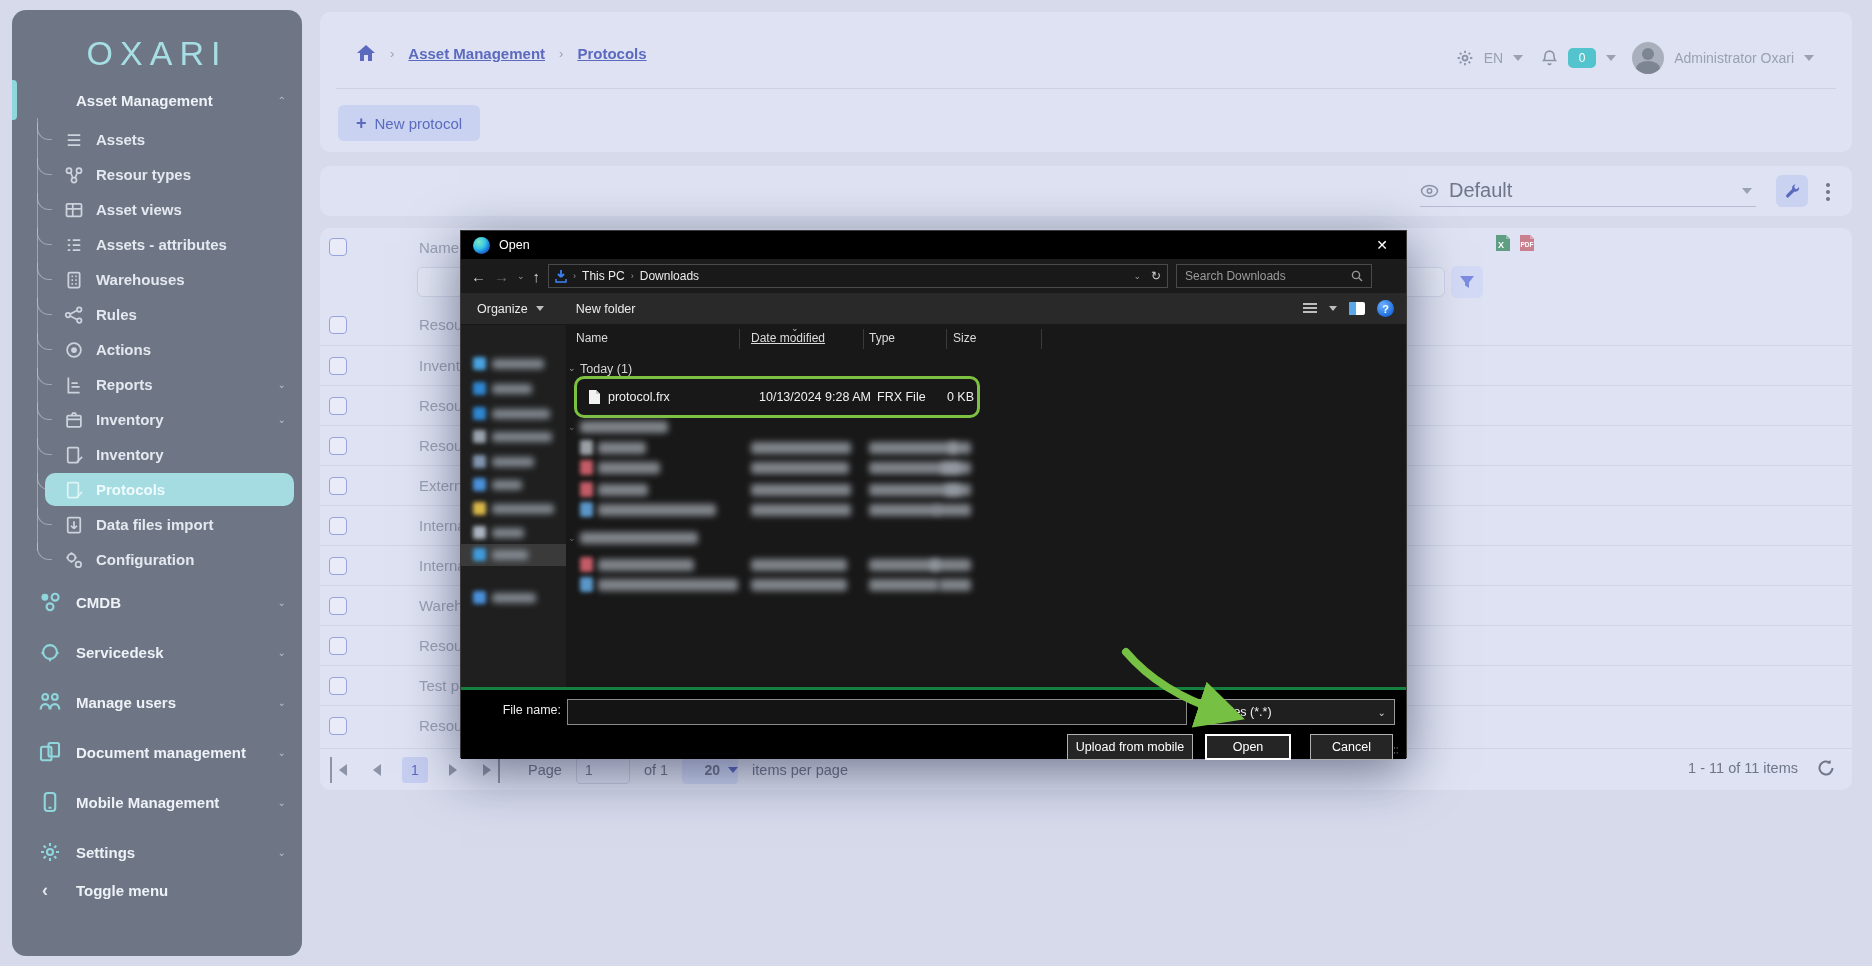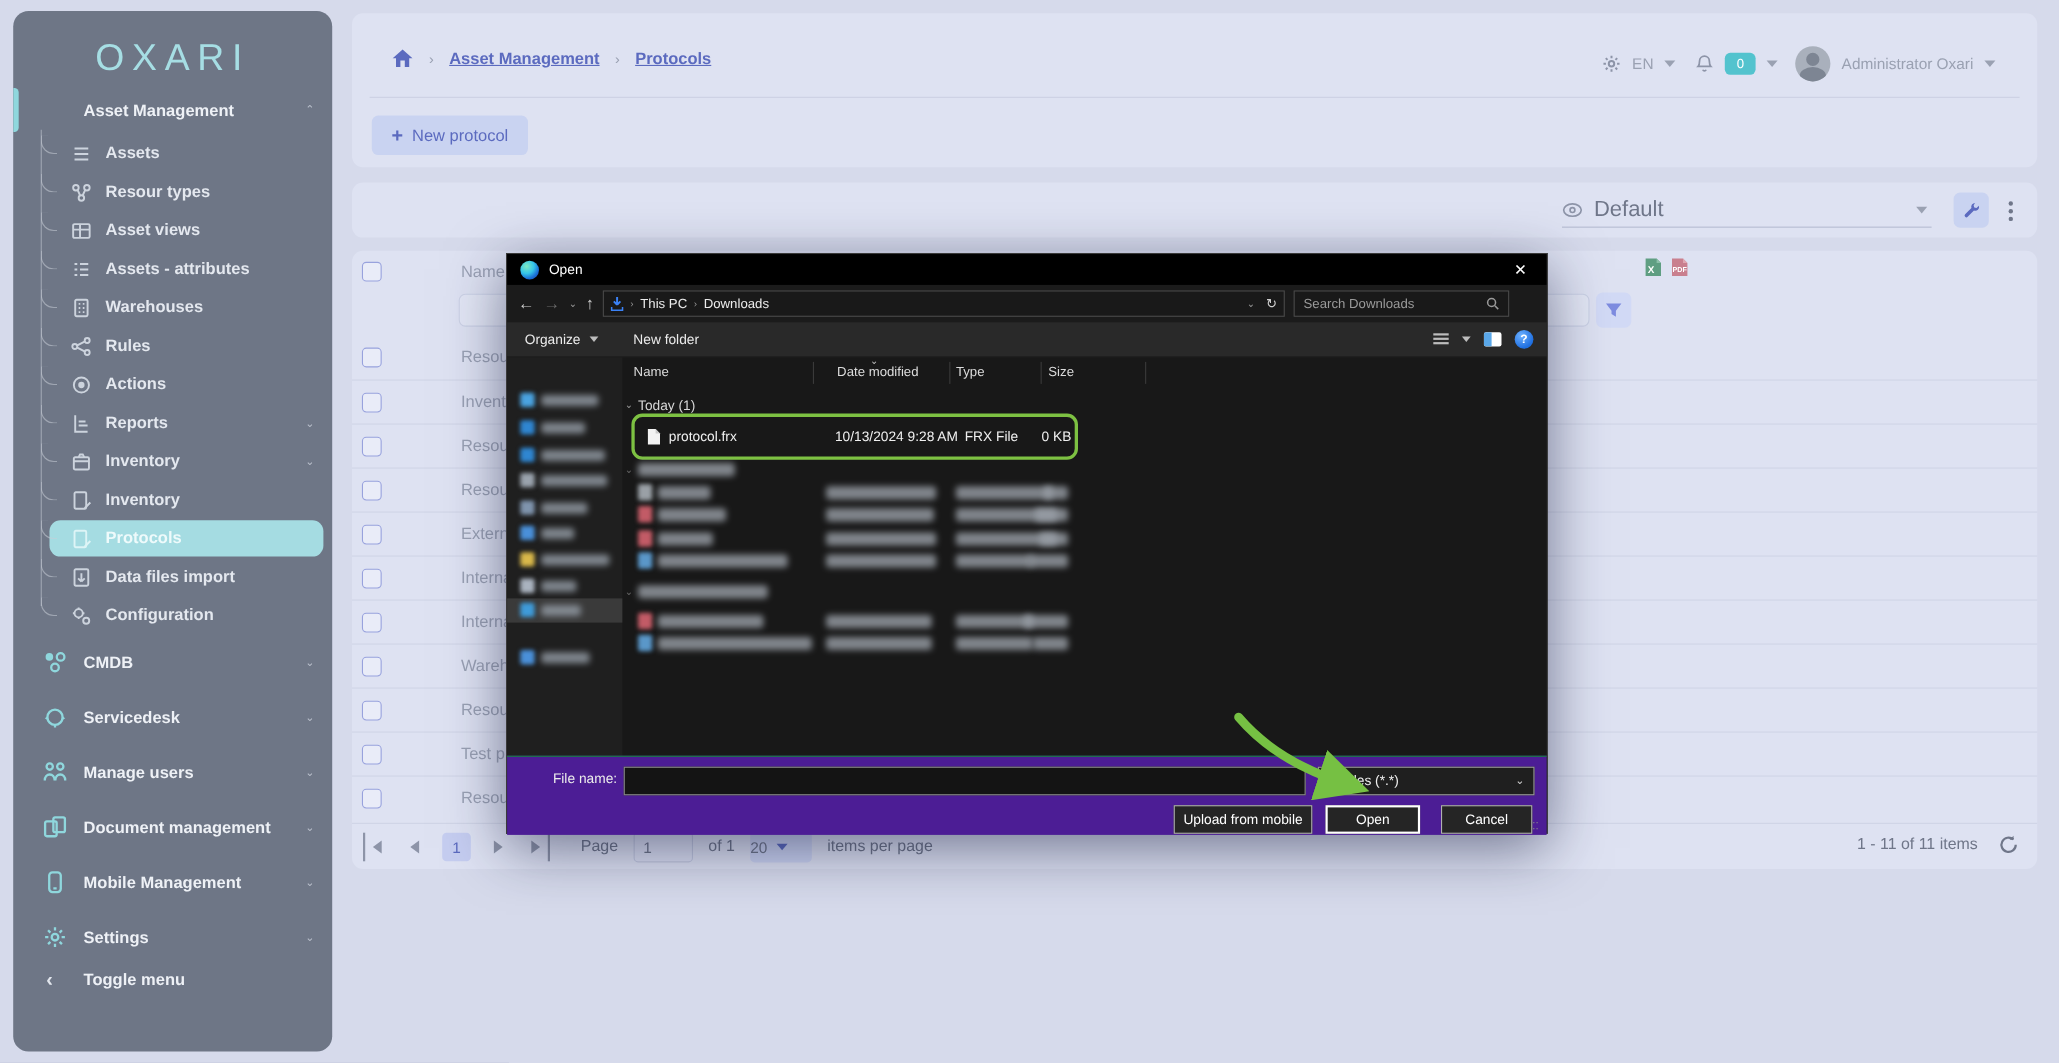--- a/index.html
+++ b/index.html
@@ -71,21 +71,21 @@
   #pager{position:absolute;left:0;top:520px;right:0;height:42px;border-top:1px solid #cfd4e6;}
   #pager-left{position:absolute;left:10px;top:7px;display:flex;align-items:center;gap:14px;}
   .pg-ico{width:22px;height:26px;display:flex;align-items:center;justify-content:center;cursor:pointer;}
   .tri-l{width:0;height:0;border-top:6px solid transparent;border-bottom:6px solid transparent;border-right:8px solid #8d94a8;}
   .tri-r{width:0;height:0;border-top:6px solid transparent;border-bottom:6px solid transparent;border-left:8px solid #8d94a8;}
   .pgbarl{border-left:2px solid #8d94a8;padding-left:2px;}
   .pgbarr{border-right:2px solid #8d94a8;padding-right:2px;}
   #pg-current{width:26px;height:26px;background:#c5cdf0;border-radius:4px;color:#5b6abf;font-size:14px;display:flex;align-items:center;justify-content:center;cursor:pointer;}
   .pg-txt{color:#6f7689;font-size:14.5px;}
   #pg-input{width:54px;height:28px;background:#dde1f3;border:1px solid #c3c9e0;border-radius:4px;color:#6f7689;font-size:14px;padding:0 8px;}
-  #pg-size{width:56px;height:28px;background:#ccd4f2;border-radius:4px;display:flex;align-items:center;justify-content:flex-start;gap:8px;color:#6f7689;font-size:14px;cursor:pointer;}
+  #pg-size{width:56px;height:28px;background:#ccd4f2;border-radius:4px;display:flex;align-items:center;justify-content:flex-end;gap:8px;color:#6f7689;font-size:14px;cursor:pointer;font-weight:bold;}
   #pg-size .tri-down{border-top-color:#5b6abf;}
   #pager-right{position:absolute;right:16px;top:9px;display:flex;align-items:center;gap:18px;}
 
   
   #dlg{position:absolute;left:460px;top:230px;width:947px;height:528px;background:#1d1d1d;border:1px solid #3a3a3a;box-shadow:0 14px 50px rgba(20,25,60,.55);}
   #dlg-title{position:relative;height:28px;background:#000;display:flex;align-items:center;padding:0 12px;}
   #edge-ico{width:17px;height:17px;border-radius:50%;background:radial-gradient(circle at 34% 30%,#7ee8c0,#35c5e8 40%,#1b6fd6 68%,#123f9e);}
   #dlg-title .ttxt{color:#fff;font-size:12.5px;margin-left:9px;}
   #dlg-close{position:absolute;right:12px;top:5px;color:#fff;font-size:14px;background:none;border:none;cursor:pointer;}
   #dlg-addr{height:34px;background:#1b1b1b;display:flex;align-items:center;padding:0 10px;gap:8px;}
@@ -117,21 +117,21 @@
   .lh-col{position:absolute;top:6px;color:#dcdcdc;font-size:12px;}
   .lh-div{position:absolute;top:4px;width:0;height:20px;border-left:1px solid #3a3a3a;}
   .sort-chev{position:absolute;top:-2px;color:#bdbdbd;font-size:9px;}
   .grp-lab{position:absolute;color:#d6d6d6;font-size:12.5px;}
   .grp-chev{position:absolute;color:#9a9a9a;font-size:9px;}
   .blur-block{position:absolute;height:12px;border-radius:3px;background:#9aa0a8;filter:blur(3px);opacity:.8;}
   .blur-ico{position:absolute;width:13px;height:15px;border-radius:2px;filter:blur(2px);}
   #green-row{position:absolute;left:8px;top:51px;width:406px;height:42px;border:3px solid #7dc142;border-radius:10px;}
   #file-row{position:absolute;left:8px;top:51px;width:406px;height:42px;display:flex;align-items:center;}
   .fcell{color:#f0f0f0;font-size:12.5px;position:absolute;}
-  #dlg-footer{position:relative;height:72px;background:#4c1d95;border-top:1px solid #15803d;}
+  #dlg-footer{position:relative;height:72px;background:#000000;border-top:3px solid #15803d;}
   #fn-label{position:absolute;left:0;top:13px;width:100px;text-align:right;color:#ececec;font-size:12.5px;}
   #fn-input{position:absolute;left:106px;top:9px;width:620px;height:26px;background:#141414;border:1px solid #8a8a8a;color:#eee;font-size:12.5px;padding:0 6px;}
   #ft-combo{position:absolute;left:737px;top:9px;width:197px;height:26px;background:#1f1f1f;border:1px solid #9a9a9a;display:flex;align-items:center;padding:0 8px;cursor:pointer;}
   #ft-combo .cv{color:#f0f0f0;font-size:12.5px;}
   #ft-combo .cchev{margin-left:auto;color:#cfcfcf;font-size:10px;}
   .dlg-btn{position:absolute;top:44px;height:26px;background:#252525;border:1px solid #b0b0b0;color:#fff;font-size:12.5px;cursor:pointer;}
   #btn-upload{left:606px;width:126px;}
   #btn-open{left:744px;width:86px;border:2px solid #fff;}
   #btn-cancel{left:849px;width:83px;}
   #grip{position:absolute;right:3px;bottom:3px;width:10px;height:10px;color:#8a8a8a;font-size:9px;line-height:5px;}
@@ -622,21 +622,21 @@
           </div>
           <div class="np-item" style="top: 262px;">
             <span class="np-ico" style="background: rgb(74, 144, 217);"></span>
             <span class="np-lab" style="width: 44px;"></span>
           </div>
         </div>
       <div id="dlg-list">
         <span class="sort-chev" style="left:225px;">⌄</span>
         <span class="lh-col" style="left:10px;">Name</span>
         <span class="lh-div" style="left:173px;"></span>
-        <span class="lh-col" style="left:195px;">Date modified</span>
+        <span class="lh-col" style="left:185px;text-decoration:underline;">Date modified</span>
         <span class="lh-div" style="left:297px;"></span>
         <span class="lh-col" style="left:303px;">Type</span>
         <span class="lh-div" style="left:380px;"></span>
         <span class="lh-col" style="left:387px;">Size</span>
         <span class="lh-div" style="left:475px;"></span>
 
         <span class="grp-chev" style="left:2px;top:38px;">⌄</span>
         <span class="grp-lab" style="left:14px;top:37px;">Today (1)</span>
 
         <div id="file-row">

